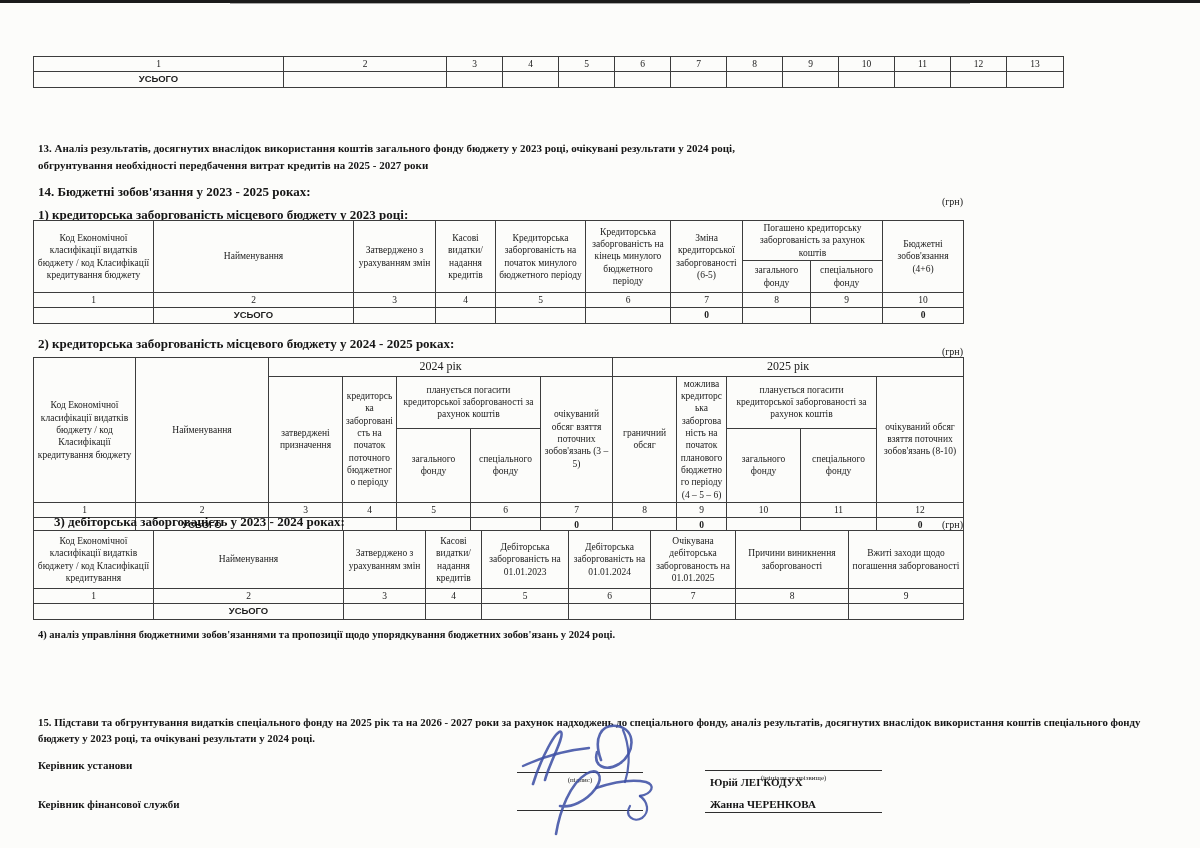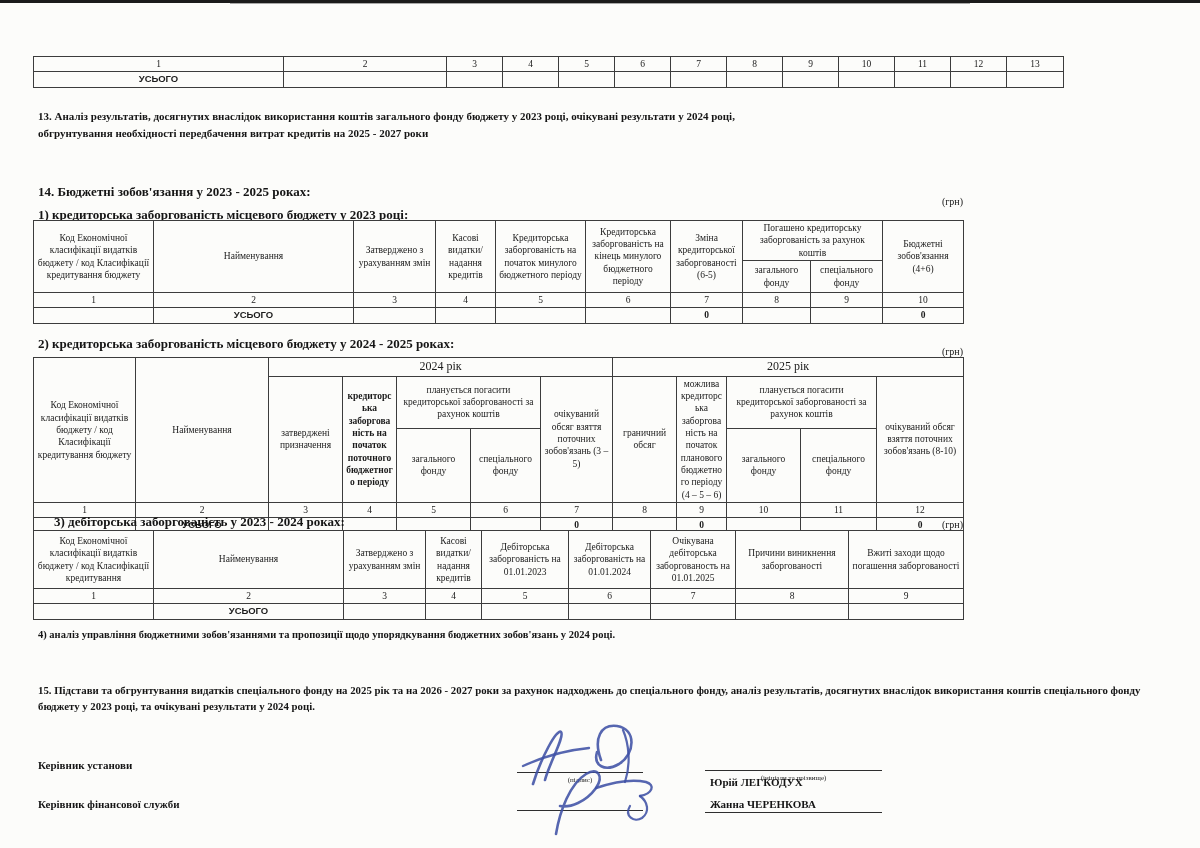--- a/index.html
+++ b/index.html
@@ -21,23 +21,23 @@
     border:1px solid #3c3c3c; text-align:center; vertical-align:middle;
     padding:1px 3px; font-size:9.5px; line-height:1.3; color:#1b1b1b;
     overflow:hidden; word-wrap:break-word;
   }
   td.numcell { font-size:9px; height:12px; padding:0 2px; }
   td.totlabel { font-family:"Liberation Sans", sans-serif; font-weight:bold; font-size:8.5px; text-align:left; }
   td.zerocell { text-align:right; font-weight:bold; font-size:9px; padding-right:2px; }
   td.totempty { height:13px; }
   .t2head td { font-size:8.6px; line-height:1.25; }
   .t2head td.yearcell { font-size:12px;margin-left:24px; }
-  td.boldhead { font-weight:bold; }
-
-  .para { font-weight:bold; font-size:11px; line-height:1.5; text-align:left; }
+  td.boldhead { font-weight:normal; }
+
+  .para { font-weight:bold; font-size:11px; line-height:1.5; text-align:left;margin-top:32px; }
   .subhead { font-weight:bold; font-size:13px; }
   .grn { font-size:10px; text-align:right; }
 
   .sigrole { font-weight:bold; font-size:11px; }
   .sigline { border-bottom:1.4px solid #2e2e2e; }
   .sigcaption { font-size:7px; text-align:center; color:#222; }
   .signame { font-weight:bold; font-size:11px; }
   .inkpath { stroke:#3f51a5; fill:none; stroke-linecap:round; opacity:.88; }
 </style>
 </head>

